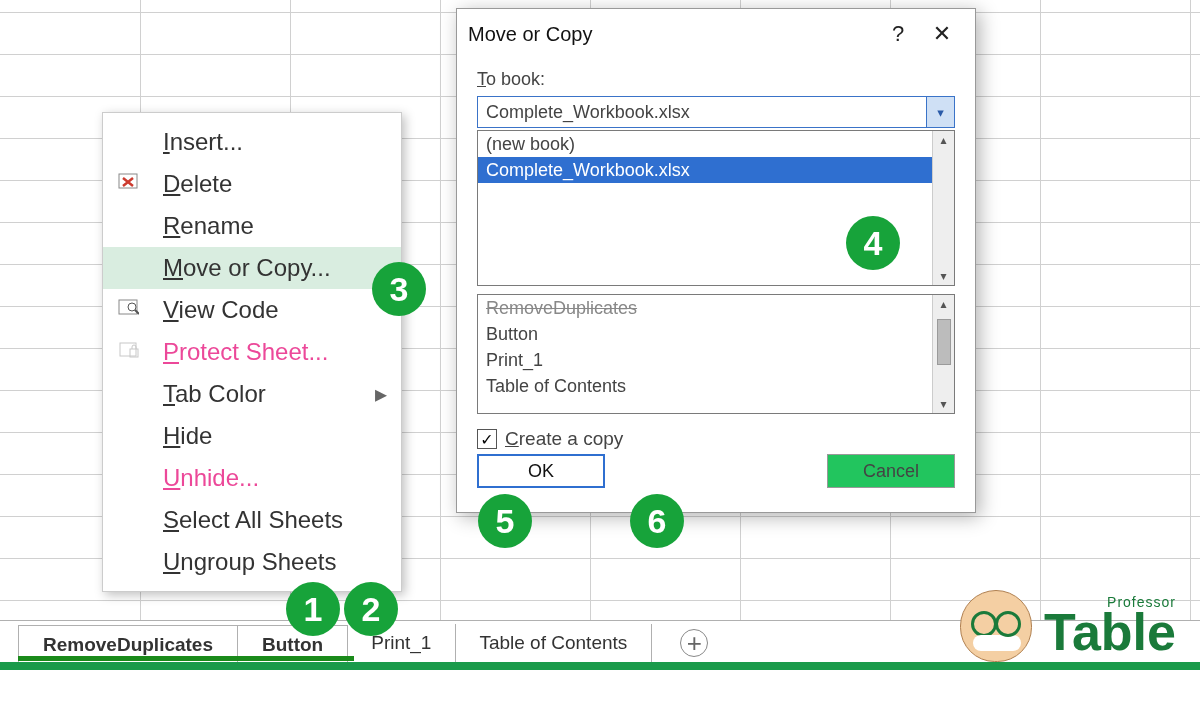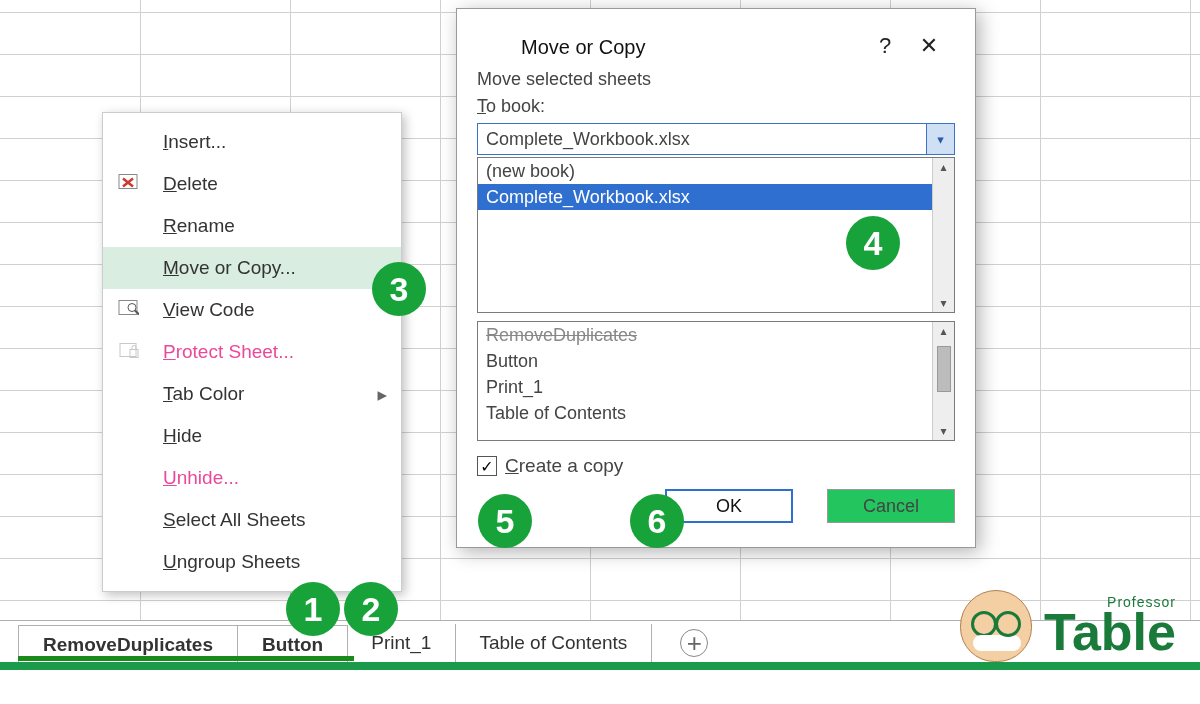--- a/index.html
+++ b/index.html
@@ -72,21 +72,21 @@
   
   .context-menu {
     position: absolute;
     left: 102px;
     top: 112px;
     width: 300px;
     background: #fff;
     border: 1px solid #ccc;
     box-shadow: 3px 3px 10px rgba(0,0,0,.25);
     padding: 8px 0;
-    font-size: 19px;
+    font-size: 24px;
     color: #333;
   }
   .menu-item {
     height: 42px;
     display: flex;
     align-items: center;
     padding: 0 18px 0 60px;
     position: relative;
   }
   .menu-item.hover { background: #d9ede0; }
@@ -105,23 +105,23 @@
     left: 456px;
     top: 8px;
     width: 520px;
     background:#fff;
     border:1px solid #999;
     box-shadow: 4px 4px 18px rgba(0,0,0,.3);
     padding: 0;
   }
   .dlg-title {
     height: 50px;
-    display:flex; align-items:flex-end;
-    padding: 0 24px;
-    font-size: 20px; color:#111;margin-left:40px;
+    display:flex; align-items:center;
+    padding: 0 11px;
+    font-size: 20px; color:#111;
   }
   .dlg-title .sp { flex:1; }
   .dlg-title .help, .dlg-title .close {
     width: 44px; text-align:center; font-size: 22px; color:#222;
   }
   .dlg-body {
     padding: 4px 20px 16px 20px;
     font-size: 18px;
     color: #444;
   }
@@ -153,21 +153,21 @@
   .scroll-gutter { position:absolute; right:0; top:0; bottom:0; width:22px;
     background:#eee; border-left:1px solid #ccc; display:flex; flex-direction:column;
     align-items:center; justify-content:space-between; font-size:12px; color:#555; padding:2px 0;}
   .scroll-gutter .thumb { width:14px; height:46px; background:#bcbcbc; border:1px solid #9a9a9a; position:absolute; right:3px; top:24px;}
 
   .chk-row { display:flex; align-items:center; gap:8px; margin-top:14px; font-size:19px;}
   .chk {
     width:20px; height:20px; border:1.5px solid #555; display:flex;
     align-items:center; justify-content:center; font-size:16px; color:#000;
   }
-  .dlg-buttons { display:flex; justify-content:flex-end; gap:34px; margin-top:12px; margin-bottom:8px;}
+  .dlg-buttons { display:flex; justify-content:space-between; gap:34px; margin-top:4px; margin-bottom:8px;}
   .btn {
     width:128px; height:34px; font-size:18px;
     display:flex; align-items:center; justify-content:center;
     border:1px solid #999; background:#22c55e;
   }
   .btn.primary { border:2px solid #2f6fd0; background:#fff; color:#111;}
 
   
   .callout {
     position:absolute;
@@ -290,21 +290,20 @@
 </div>
 
 <div class="dialog">
   <div class="dlg-title">
     <span>Move or Copy</span>
     <span class="sp"></span>
     <span class="help">?</span>
     <span class="close">✕</span>
   </div>
   <div class="dlg-body">
-    <div class="lbl">Move selected sheets</div>
     <div class="lbl"><u>T</u>o book:</div>
 
     <div class="combo">
       <span>Complete_Workbook.xlsx</span>
       <span class="dd">▾</span>
     </div>
 
     <div class="listbox booklist">
       <div class="opt">
           <span>(new book)</span>

